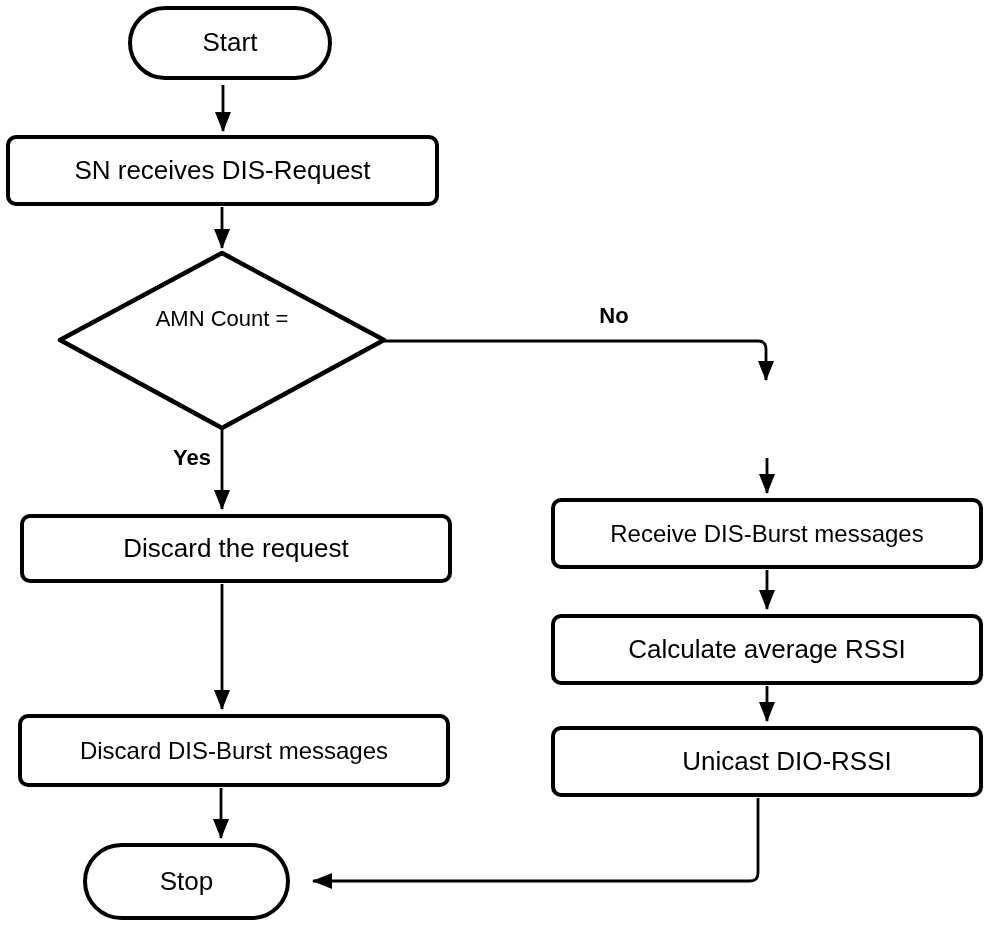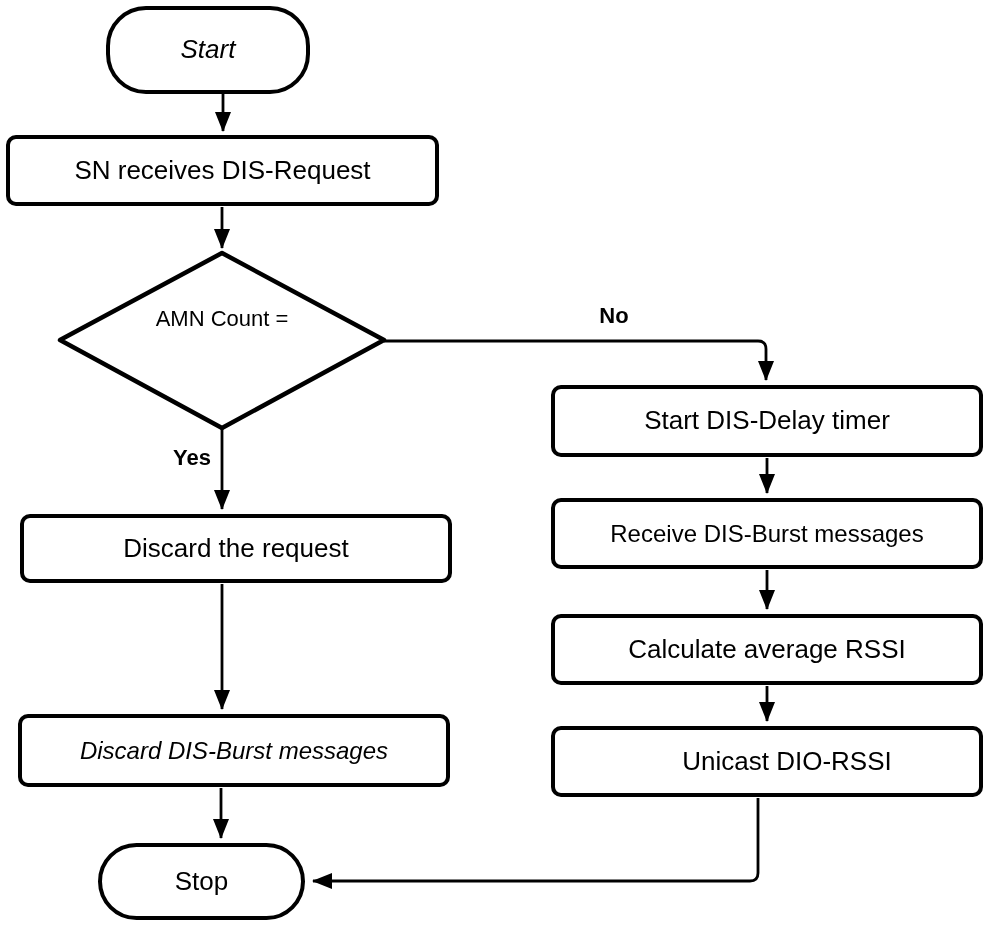--- a/index.html
+++ b/index.html
@@ -43,21 +43,21 @@
     display: flex;
     align-items: center;
     justify-content: center;
     text-align: center;
     line-height: 1.15;
     white-space: nowrap;
   }
   .process { border-radius: 10px; justify-content: center; }
   .terminator { border-radius: 40px; }
   .fs26 { font-size: 26px; }
-  .fs24 { font-size: 24px; font-style: italic; }
+  .fs24 { font-size: 24px; }
   .fs21 { font-size: 24px; }
   .decision-text {
     position: absolute;
     left: 102px;
     top: 302px;
     width: 240px;
     font-size: 22px;
     line-height: 33px;
     text-align: center;
   }
@@ -91,38 +91,35 @@
     <path class="edge-path" d="M384,341 H758 Q766,341 766,349 V380" marker-end="url(#arrowhead)"></path>
     <path class="edge-path" d="M222,429 V509" marker-end="url(#arrowhead)"></path>
     <path class="edge-path" d="M767,458 V493" marker-end="url(#arrowhead)"></path>
     <path class="edge-path" d="M767,570 V609" marker-end="url(#arrowhead)"></path>
     <path class="edge-path" d="M767,686 V721" marker-end="url(#arrowhead)"></path>
     <path class="edge-path" d="M758,798 V873 Q758,881 750,881 H313" marker-end="url(#arrowhead)"></path>
     <path class="edge-path" d="M222,584 V709" marker-end="url(#arrowhead)"></path>
     <path class="edge-path" d="M221,788 V838" marker-end="url(#arrowhead)"></path>
   </svg>
 
-  <div class="node terminator fs26" style="left:106px; top:6px; width:204px; height:88px;font-style:italic;">
+  <div class="node terminator fs26" style="left:128px; top:6px; width:204px; height:74px;">
     <span>Start</span>
   </div>
 
   <div class="node process fs26" style="left:6px; top:135px; width:433px; height:71px;">
     <span>SN receives DIS-Request</span>
   </div>
 
   <div class="decision-text">
     <div>AMN Count =</div>
   </div>
 
   <div class="edge-label no">No</div>
   <div class="edge-label yes">Yes</div>
 
-  <div class="node process fs26" style="left:551px; top:385px; width:432px; height:72px;">
-    <span>Start DIS-Delay timer</span>
-  </div>
 
   <div class="node process fs21" style="left:551px; top:498px; width:432px; height:71px;">
     <span>Receive DIS-Burst messages</span>
   </div>
 
   <div class="node process fs26" style="left:551px; top:614px; width:432px; height:71px;">
     <span>Calculate average RSSI</span>
   </div>
 
   <div class="node process fs26" style="left:551px; top:726px; width:432px; height:71px;padding-left:40px;">
@@ -130,17 +127,17 @@
   </div>
 
   <div class="node process fs26" style="left:20px; top:514px; width:432px; height:69px;">
     <span>Discard the request</span>
   </div>
 
   <div class="node process fs24" style="left:18px; top:714px; width:432px; height:73px;">
     <span>Discard DIS-Burst messages</span>
   </div>
 
-  <div class="node terminator fs26" style="left:98px; top:843px; width:207px; height:77px;">
+  <div class="node terminator fs26" style="left:83px; top:843px; width:207px; height:77px;">
     <span>Stop</span>
   </div>
 
 </div>
 
 </body></html>

